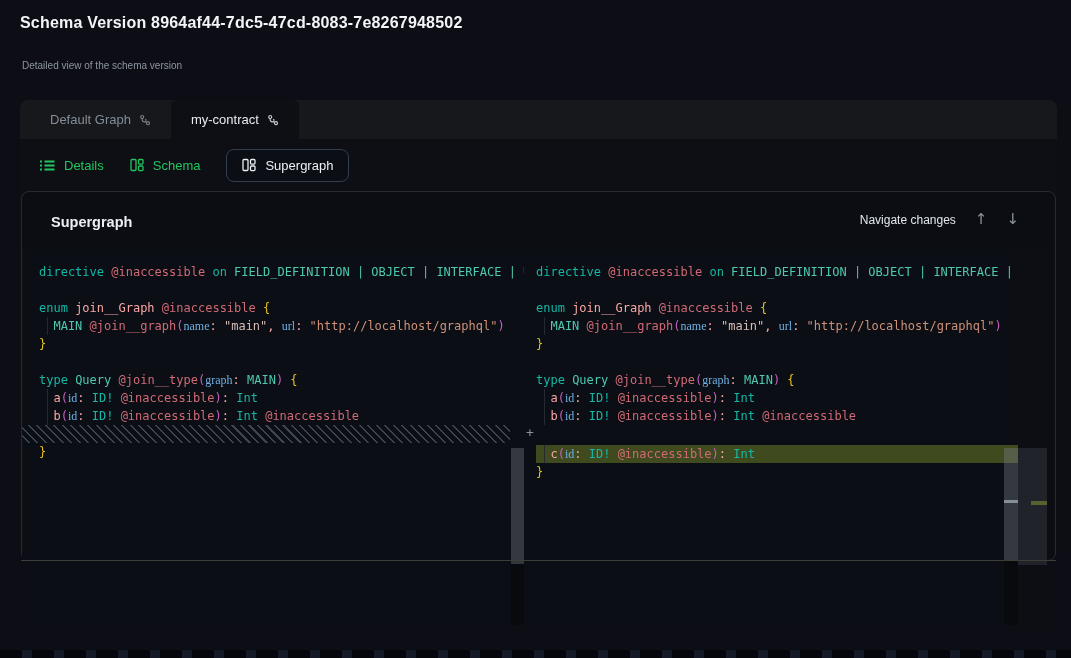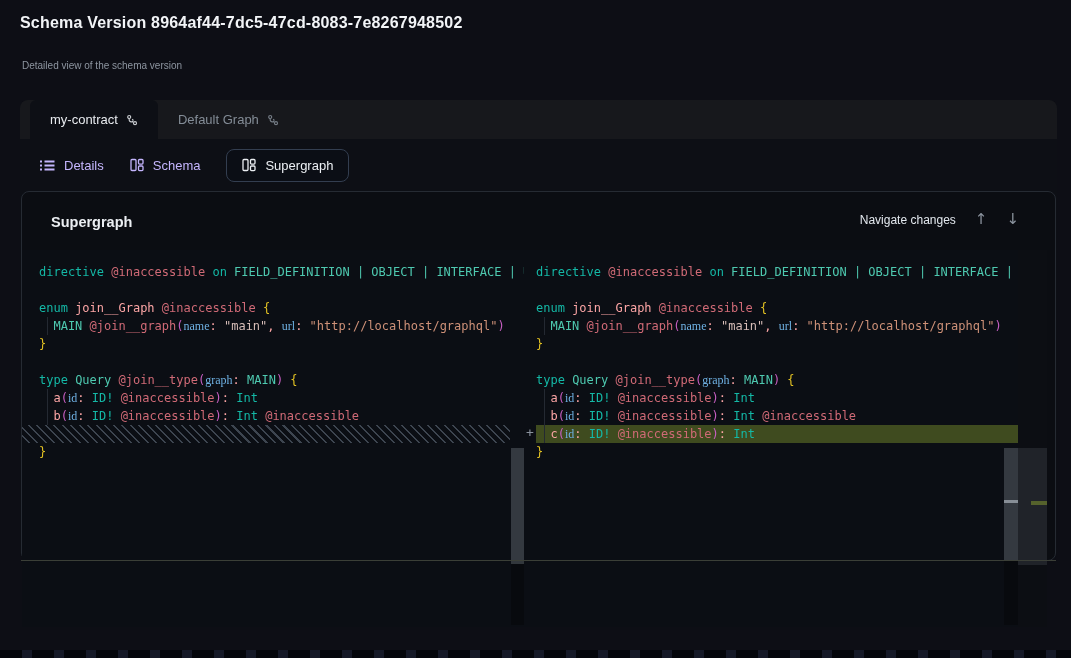--- a/index.html
+++ b/index.html
@@ -14,42 +14,42 @@
 
   
   .card { left:20px; top:100px; width:1037px; height:461px; background:#0d0f15; border-radius:8px; }
   .tabstrip { left:0; top:0; width:100%; height:39px; background:#17181c; border-radius:8px 8px 0 0;
     display:flex; align-items:stretch; padding-left:10px; }
   .tab { display:flex; align-items:center; gap:8px; padding:0 20px; font-size:13px; color:#848d97; cursor:default; }
   .tab.active { background:#0d0f15; color:#e8ebef; border-radius:6px 6px 0 0; }
   .tab svg { opacity:.85; }
 
   .subtabs { left:0; top:39px; width:100%; height:52px; display:flex; align-items:center; padding-left:20px; gap:26px; }
-  .subtab { display:flex; align-items:center; gap:9px; font-size:13px; color:#c4b5fd; }
+  .subtab { display:flex; align-items:center; gap:9px; font-size:13px; color:#22c55e; }
   .subtab.button { color:#eceff3; border:1px solid #333e50; background:#0b0e15; border-radius:8px; padding:8px 15px; }
 
   
   .panel { left:21px; top:191px; width:1035px; height:370px; border:1px solid #262b33; border-radius:8px; background:#0b0d12; }
   .panel-heading { left:29px; top:22px; font-size:14.5px; font-weight:700; color:#eceff3; }
   .navigate { right:36px; top:20px; display:flex; align-items:center; gap:19px; }
   .navigate-label { font-size:12px; color:#e3e8ee; }
   .nav-arrow { font-size:15px; color:#8b939e; font-family:"DejaVu Sans", sans-serif; line-height:1; cursor:default; }
 
   
   .editor { left:22px; top:250px; width:1025px; height:377px; font-family:"DejaVu Sans Mono", monospace;
     font-size:12px; line-height:18px; }
   .pane { position:absolute; top:0; height:377px; background:#0b0e14; overflow:hidden; }
   .pane-left { left:0; width:502px; }
   .pane-right { left:502px; width:494px; }
   .code { position:relative; }
   .pane-left  .code { padding:13px 0 0 17px; }
   .pane-right .code { padding:13px 0 0 12px; }
   .code-line { position:relative; height:18px; white-space:pre; color:#cdd2d8; }
   .indent-guide { position:absolute; left:8px; top:0; bottom:0; width:1px; background:#242932; }
-  .code-line.added { background:#3f4b1f; width:482px; }
+  .code-line.added { background:#3f4b1f; width:482px;margin-top:20px; }
   .code-line.hatched { margin-left:-17px; width:488px;
     background:repeating-linear-gradient(45deg, transparent 0 4.5px, #3d4550 4.5px 6px); }
 
   .tok-kw  { color:#14b8a6; }
   .tok-arg { color:#6fb1e3;font-family:Liberation Serif, serif; }
   .tok-ty  { color:#4ec9b0; }
   .tok-dir { color:#d06a76; }
   .tok-pl  { color:#fca5a5;text-align:right; }
   .tok-br  { color:#e3c223; }
   .tok-pa  { color:#c85fc3; }
@@ -80,32 +80,32 @@
 </style>
 </head>
 <body>
 
 <div class="abs page-title">Schema Version 8964af44-7dc5-47cd-8083-7e8267948502</div>
 <div class="abs page-subtitle">Detailed view of the schema version</div>
 
 <div class="abs card">
 
   <div class="abs tabstrip">
-    <div class="tab active">
-      <span>my-contract</span>
+    <div class="tab">
+      <span>Default Graph</span>
       <span>
         <svg width="12" height="12" viewBox="0 0 12 12" fill="none" stroke="currentColor" stroke-width="1.2">
           <circle cx="3.2" cy="3" r="1.5"></circle>
             <circle cx="9" cy="9.2" r="1.5"></circle>
           <path d="M3.2 4.6 v1.2 a2 2 0 0 0 2 2 h2.2 M7.4 6.4 l-1.2-1.2 M7.4 6.4 l-1.2 1.2"></path>
         </svg>
       </span>
     </div>
-    <div class="tab">
-      <span>Default Graph</span>
+    <div class="tab active">
+      <span>my-contract</span>
       <span>
         <svg width="12" height="12" viewBox="0 0 12 12" fill="none" stroke="currentColor" stroke-width="1.2">
           <circle cx="3.2" cy="3" r="1.5"></circle>
             <circle cx="9" cy="9.2" r="1.5"></circle>
           <path d="M3.2 4.6 v1.2 a2 2 0 0 0 2 2 h2.2 M7.4 6.4 l-1.2-1.2 M7.4 6.4 l-1.2 1.2"></path>
         </svg>
       </span>
     </div>
   </div>
 

